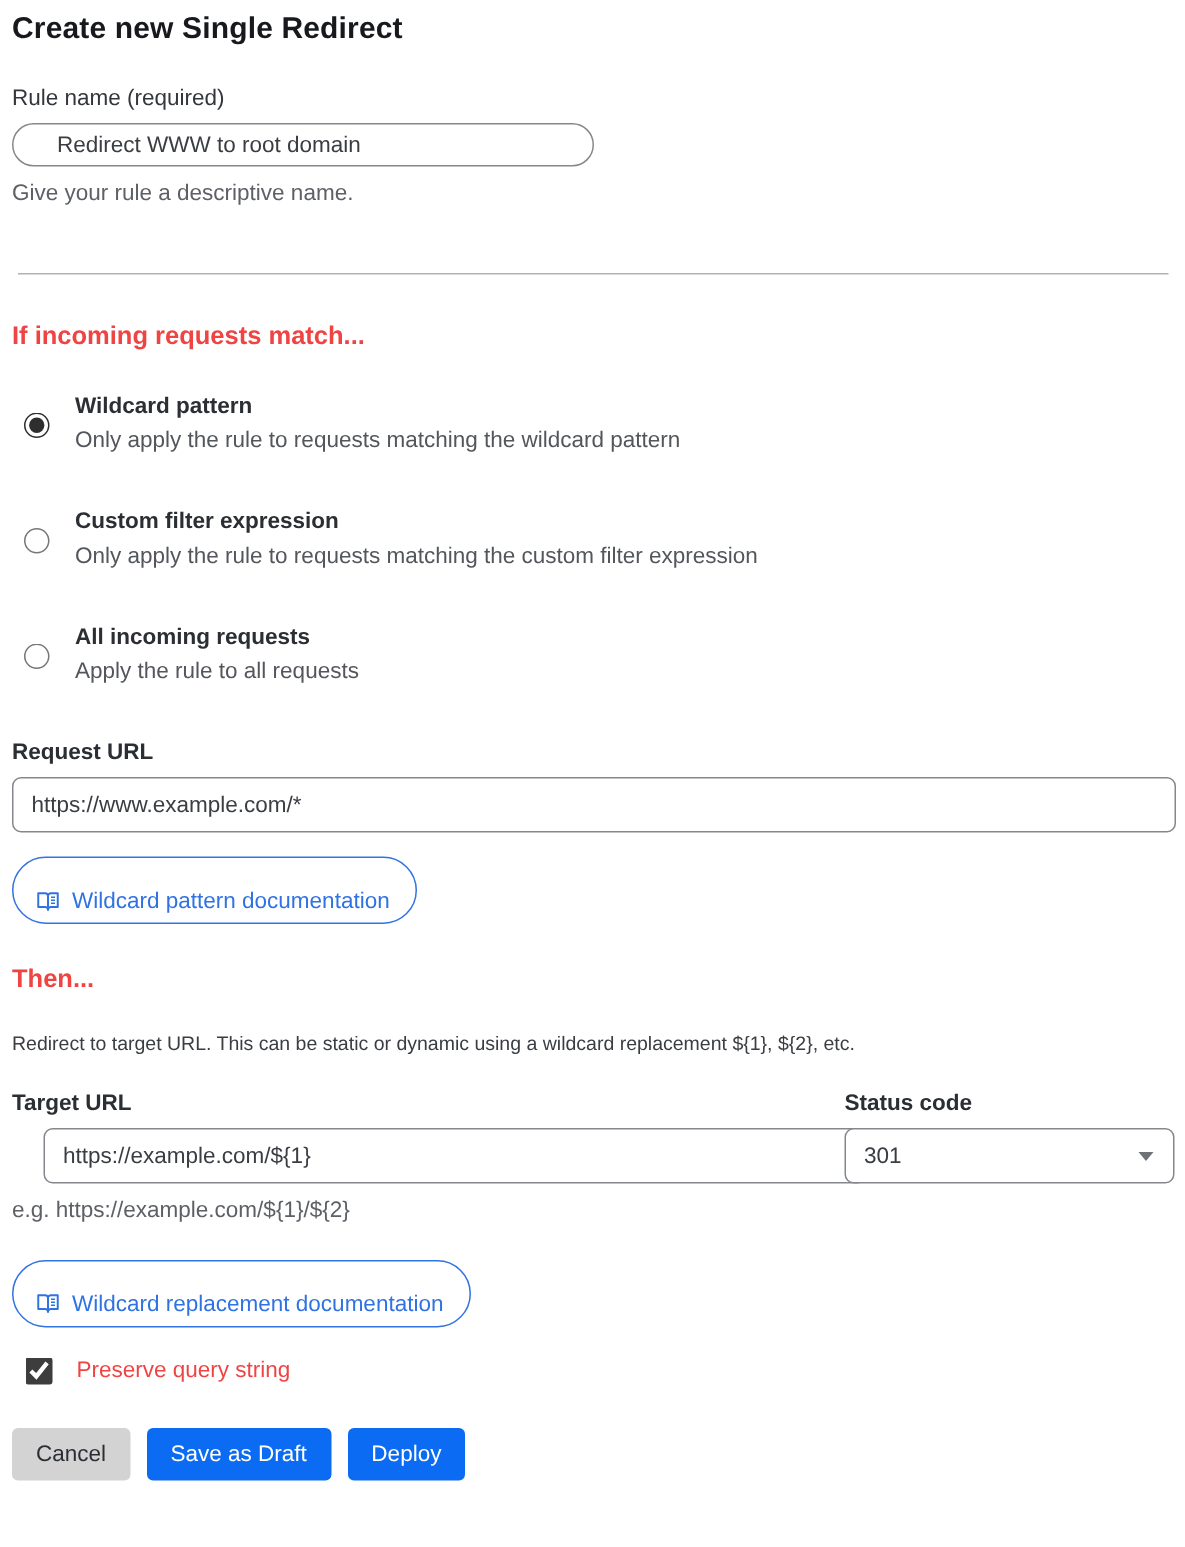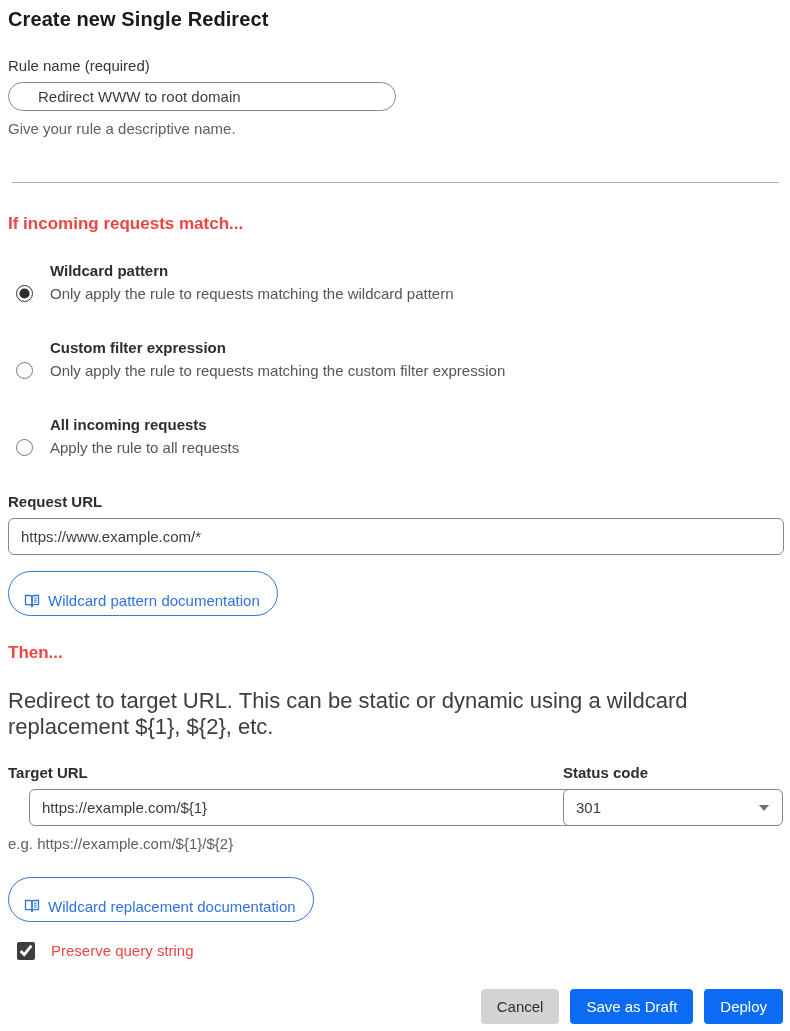--- a/index.html
+++ b/index.html
@@ -41,21 +41,21 @@
     border: none; border-top: 1px solid #b2b2b2;
     margin: 42px 4px 0 4px;
   }
 
   .section-heading {
     font-size: 17px; font-weight: 700; color: #ef4444;
     margin-top: 31px;
   }
 
   .radio-group { margin-top: 28px; }
-  .radio-row { display: flex; align-items: flex-end; margin-bottom: 37px; }
+  .radio-row { display: flex; align-items: center; margin-bottom: 37px; }
   .radio-row input[type="radio"] {
     width: 17px; height: 17px; margin: 3px 0 0 8px;
     accent-color: #2e2e2e; cursor: pointer; flex: none;
   }
   .radio-texts { margin-left: 17px; }
   .radio-label {
     font-size: 15px; font-weight: 700; color: #2b2e33;
     display: block; cursor: pointer;
   }
   .radio-desc {
@@ -70,21 +70,21 @@
     margin-top: 16px;
     border: 1px solid #3173e1; border-radius: 999px;
     background: #fff; color: #2f72e2;
     font-family: "Liberation Sans", sans-serif;
     font-size: 15px;
     padding: 20px 17px 6px 15px; cursor: pointer;
   }
   .doc-pill svg { flex: none; }
 
   .then-desc {
-    font-size: 22px; color: #3a3d42; margin-top: 25px;
+    font-size: 13px; color: #3a3d42; margin-top: 25px;
   }
 
   .target-row { display: flex; gap: 6px; margin-top: 24px; }
   .target-col { width: 549px; }
   .status-col { flex: 1; }
 
   .select-wrap { position: relative; }
   .select-wrap select {
     appearance: none; -webkit-appearance: none;
     font-family: "Liberation Sans", sans-serif;
@@ -102,21 +102,21 @@
   .checkbox-row {
     display: flex; align-items: center; margin-top: 20px;
   }
   .checkbox-row input[type="checkbox"] {
     width: 18px; height: 18px; margin-left: 9px;
     accent-color: #3d3d3d; cursor: pointer; flex: none;
   }
   .checkbox-label { font-size: 15px; color: #ef4444; margin-left: 16px; cursor: pointer; }
 
   .actions {
-    display: flex; justify-content: flex-end; gap: 11px;
+    display: flex; gap: 11px;
     margin-top: 29px; padding-right: 0;
   }
   .btn {
     font-family: "Liberation Sans", sans-serif;
     font-size: 15px; border: none; border-radius: 4px;
     height: 35px; padding: 0 16px; cursor: pointer;
   }
   .btn-secondary { background: #d3d3d3; color: #2b2e33; }
   .btn-primary { background: #0b6cf3; color: #ffffff; }
 </style>

